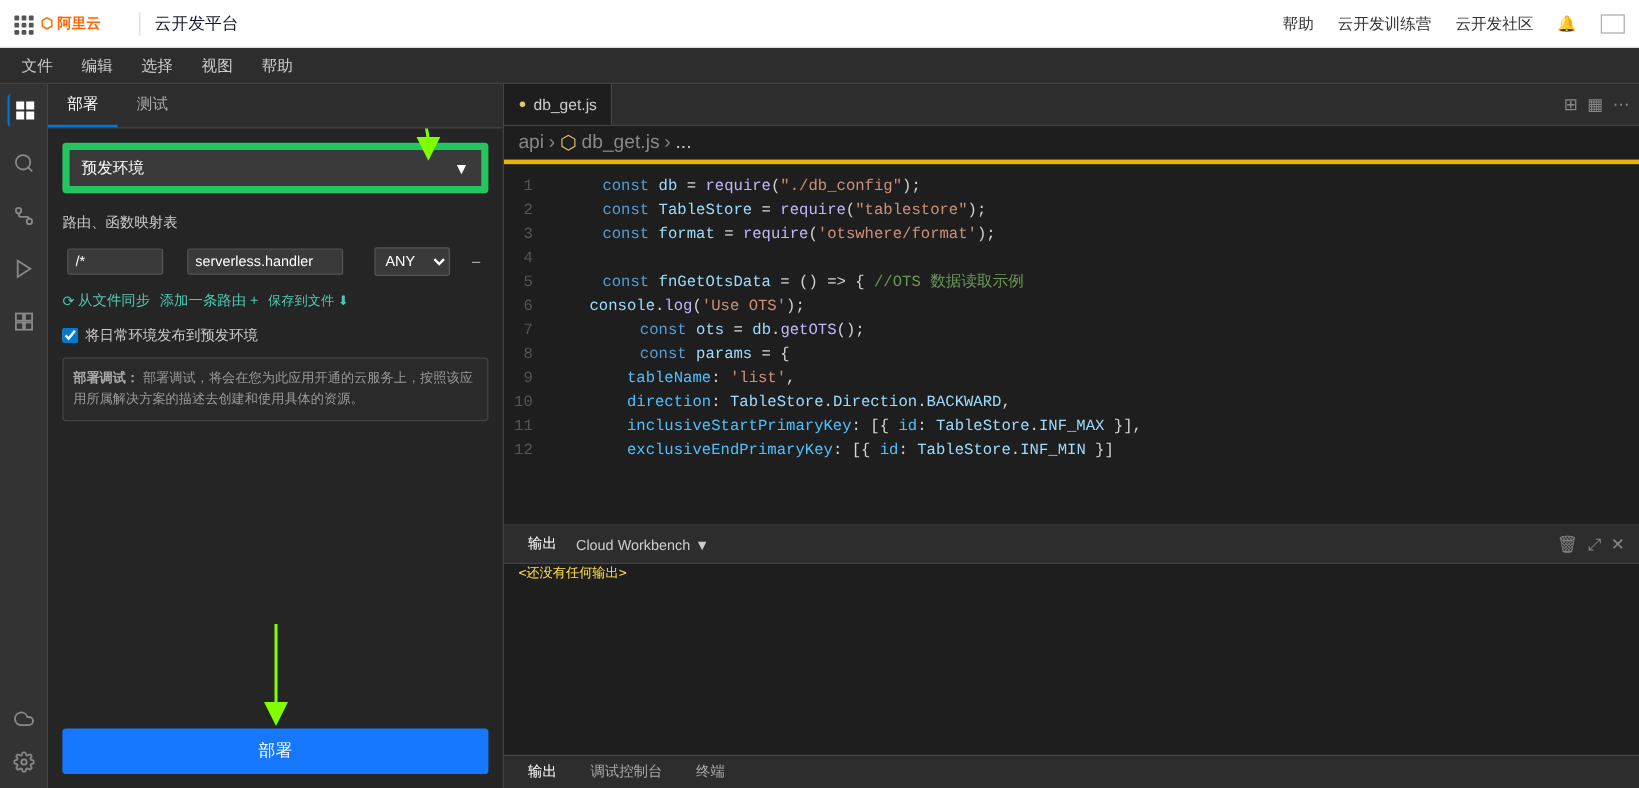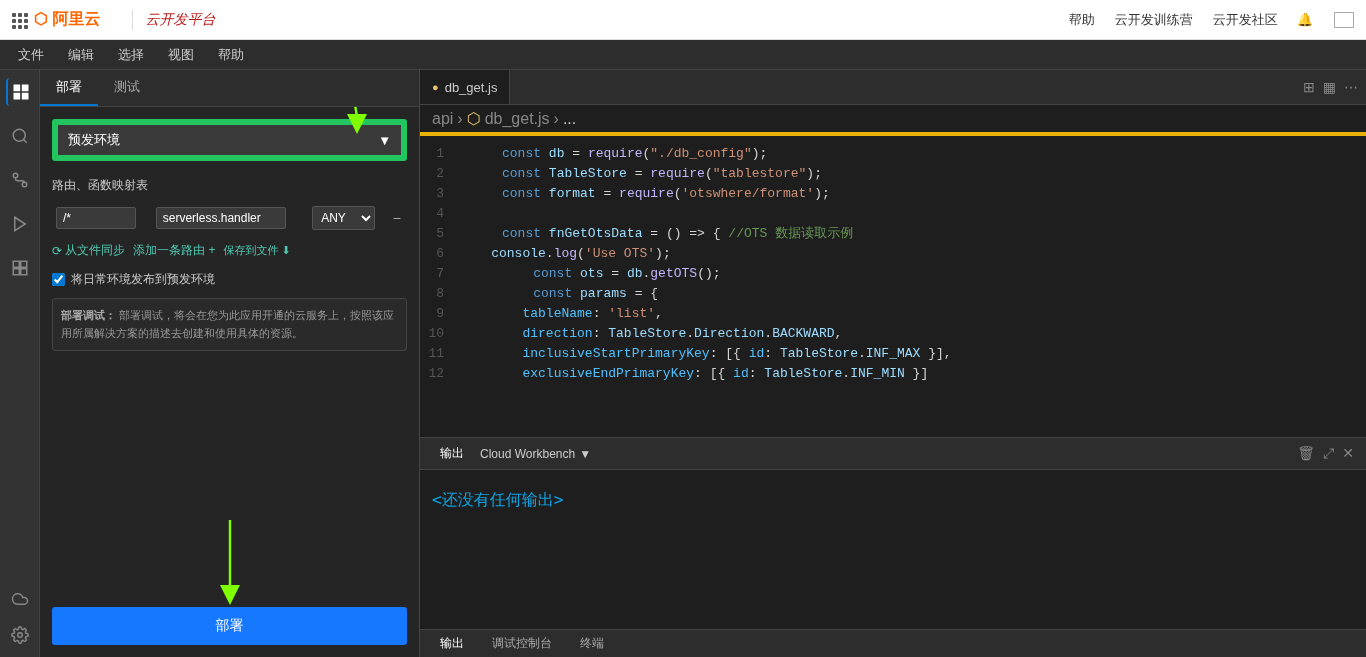--- a/index.html
+++ b/index.html
@@ -15,33 +15,32 @@
       border-bottom: 1px solid #ddd;
     }
     .top-nav-logo {
       display: flex;
       align-items: center;
       gap: 8px;
       margin-right: 20px;
     }
     .logo-icon {
       color: #ff6600;
-      font-size: 16px;
+      font-size: 12px;
       font-weight: bold;
     }
     .top-nav-divider {
       width: 1px;
       height: 20px;
       background: #ddd;
       margin: 0 12px;
     }
     .top-nav-title {
-      color: #b91c1c;
+      color: #0f172a;
       font-size: 14px;
-      font-style: italic;
     }
     .top-nav-right {
       margin-left: auto;
       display: flex;
       align-items: center;
       gap: 20px;
     }
     .top-nav-right span {
       color: #333;
       font-size: 13px;
@@ -419,24 +418,24 @@
     .output-tab-actions {
       margin-left: auto;
       display: flex;
       gap: 8px;
       color: #888;
       font-size: 14px;
       padding-right: 4px;
     }
     .output-content {
       flex: 1;
-      padding: 20px 12px;
+      padding: 0 12px;
       font-family: 'Consolas', monospace;
-      font-size: 16px;
-      color: #0ea5e9;
+      font-size: 11px;
+      color: #fde047;
       overflow-y: auto;
     }
 
     
     .bottom-tabs {
       display: flex;
       background: #2d2d2d;
       height: 28px;
       align-items: center;
       padding: 0 8px;

